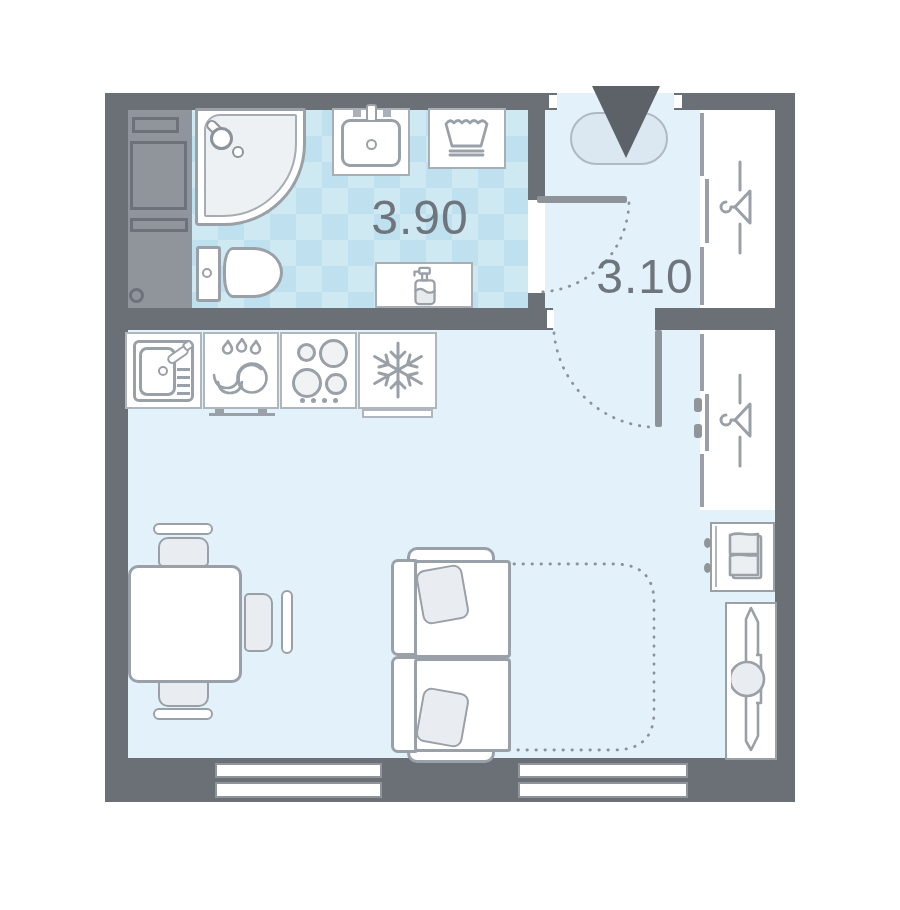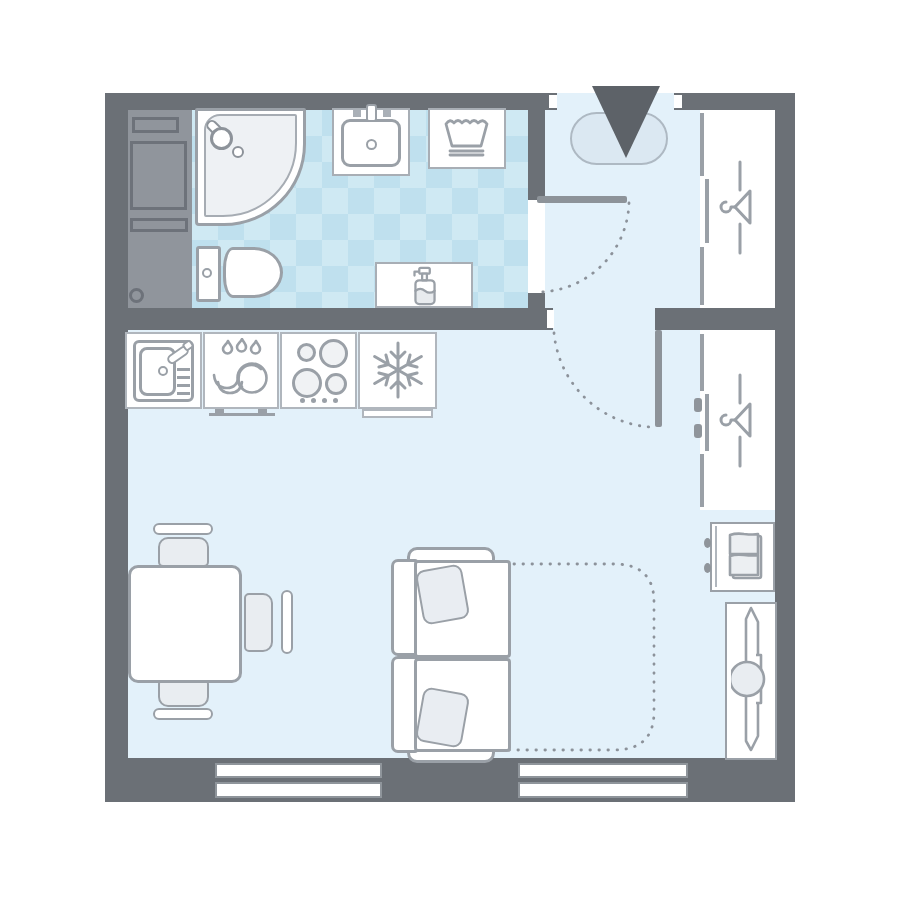--- a/index.html
+++ b/index.html
@@ -229,14 +229,16 @@
 
   <div class="fixture" style="left:407px;top:547px;width:88px;height:28px;border-radius:10px;"></div>
   <div class="fixture" style="left:407px;top:735px;width:88px;height:28px;border-radius:10px;"></div>
   <div class="fixture" style="left:391px;top:559px;width:27px;height:97px;border-radius:7px 3px 3px 7px;"></div>
   <div class="fixture" style="left:391px;top:656px;width:27px;height:97px;border-radius:7px 3px 3px 7px;"></div>
   <div class="fixture" style="left:414px;top:560px;width:97px;height:98px;border-radius:4px;"></div>
   <div class="fixture" style="left:414px;top:658px;width:97px;height:94px;border-radius:4px;"></div>
   <div class="abs" style="left:419px;top:567px;width:47px;height:55px;background:#e9edf2;border:2.5px solid #9aa0a7;border-radius:9px;box-sizing:border-box;transform:rotate(-10deg);"></div>
   <div class="abs" style="left:419px;top:690px;width:47px;height:55px;background:#e9edf2;border:2.5px solid #9aa0a7;border-radius:9px;box-sizing:border-box;transform:rotate(10deg);"></div>
 
+  <div class="arealabel" style="left:330px;top:192px;">3.90</div>
+  <div class="arealabel" style="left:555px;top:251px;">3.10</div>
 
 </div>
 
 </body></html>

